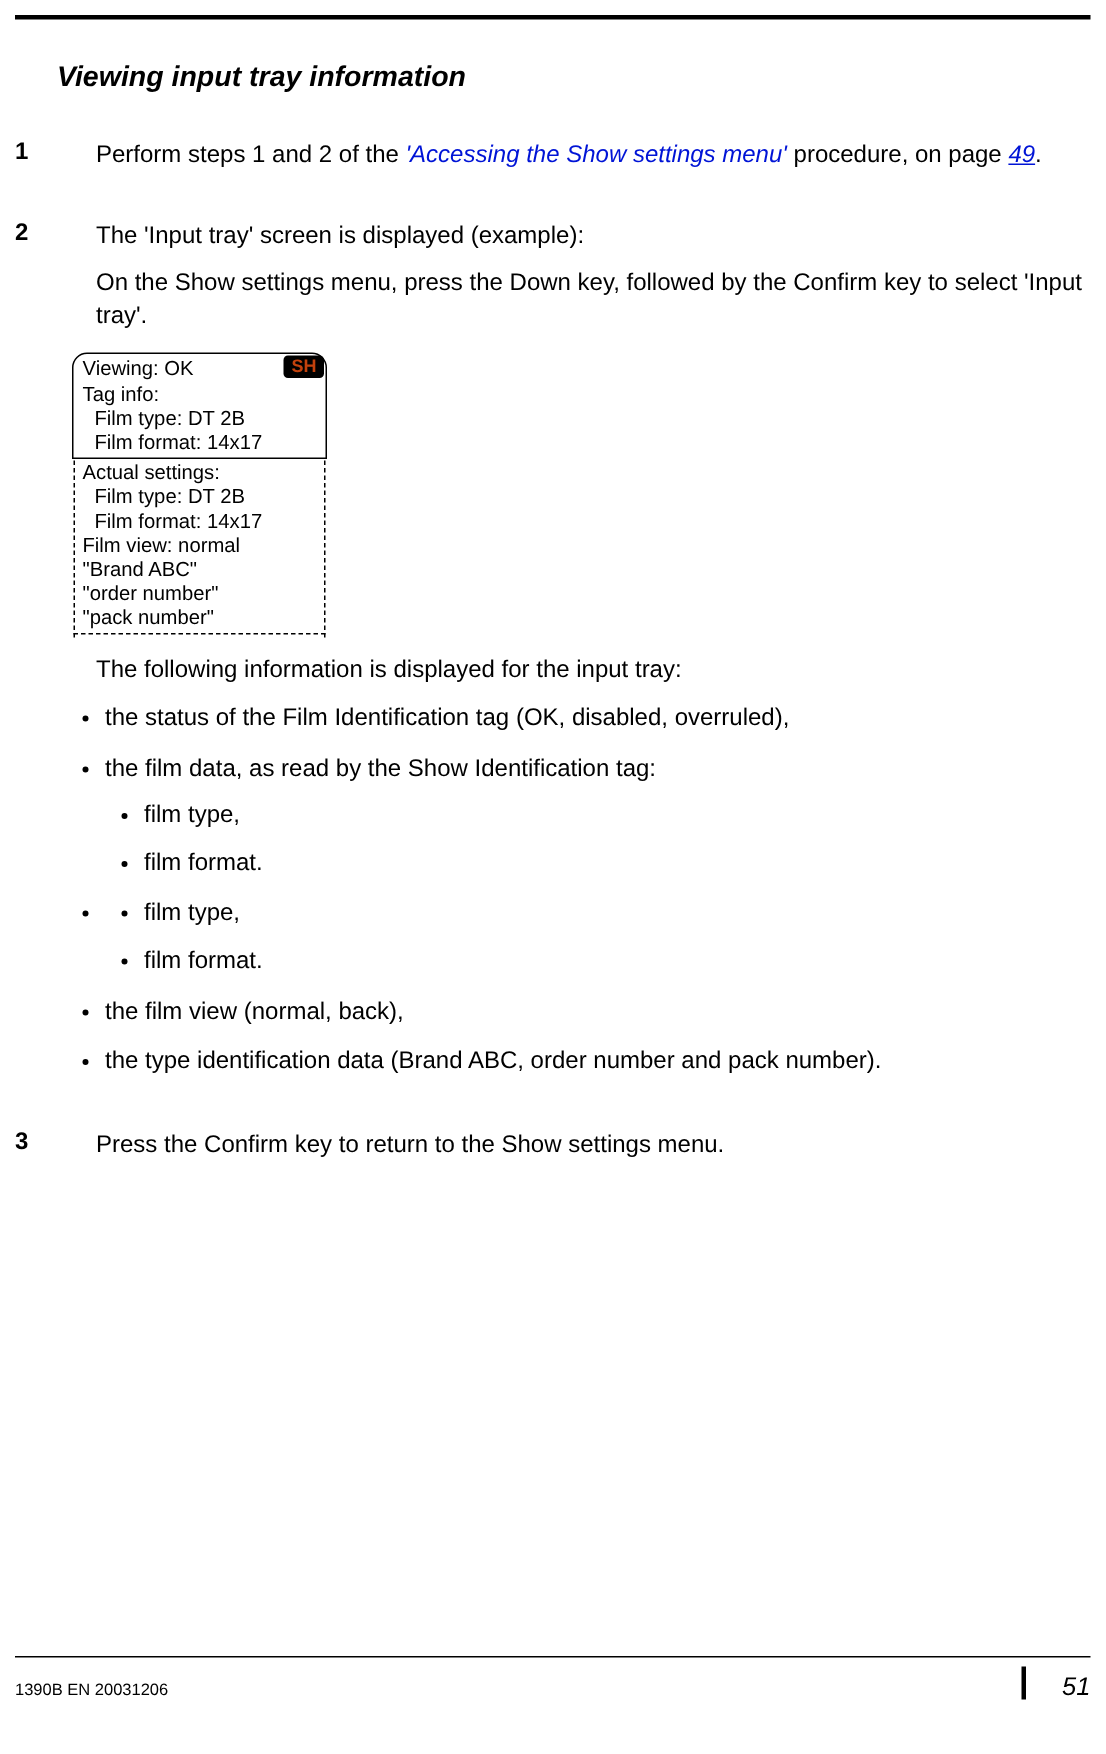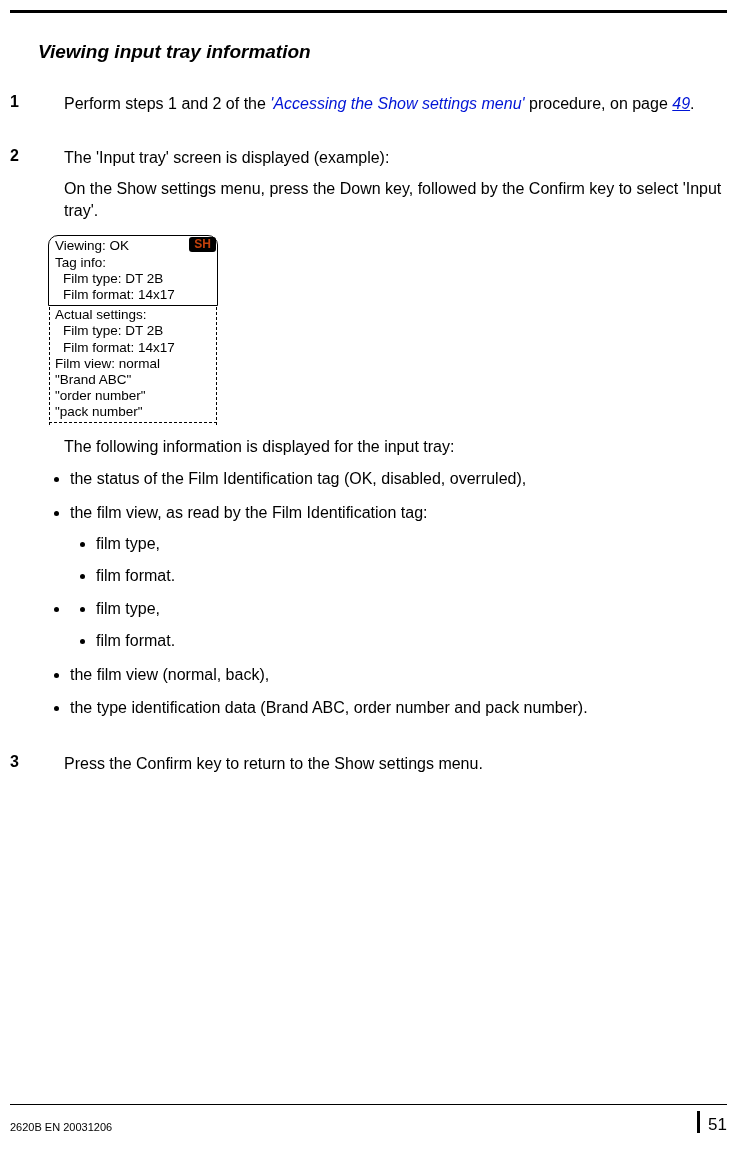--- a/index.html
+++ b/index.html
@@ -65,26 +65,27 @@
     border-top: 1px solid #000;
     margin-top: 320px;
     padding: 6px 0 10px 0;
     display: flex;
     justify-content: space-between;
     align-items: flex-end;
     font-size: 11px;
   }
   .footer-right {
     border-left: 3px solid #000;
-    padding-left: 8px;
+    padding-left: 24px;
     font-size: 17px;
     line-height: 1;
     height: 22px;
     display: flex;
     align-items: flex-end;
+    font-style: italic;
   }
 </style>
 </head>
 <body>
 
 <div class="page">
   <div class="topbar"></div>
 
   <div class="section-title">Viewing input tray information</div>
 
@@ -121,21 +122,21 @@
           <div class="screen-line">"pack number"</div>
           <div class="dash-bottom"></div>
         </div>
       </div>
 
       <p>The following information is displayed for the input tray:</p>
 
       <ul class="level1">
         <li><span>the status of the Film Identification tag (OK, disabled, overruled),</span></li>
         <li>
-          <span>the film view, as read by the Film Identification tag:</span>
+          <span>the film data, as read by the Show Identification tag:</span>
           <ul class="level2">
             <li><span>film type,</span></li>
             <li><span>film format.</span></li>
           </ul>
         </li>
         <li>
           <ul class="level2">
             <li><span>film type,</span></li>
             <li><span>film format.</span></li>
           </ul>
@@ -147,16 +148,16 @@
   </div>
 
   <div class="step">
     <div class="step-num">3</div>
     <div class="step-body">
       <p>Press the Confirm key to return to the Show settings menu.</p>
     </div>
   </div>
 
   <div class="footer">
-    <div>2620B EN 20031206</div>
+    <div>1390B EN 20031206</div>
     <div class="footer-right">51</div>
   </div>
 </div>
 
 </body></html>

